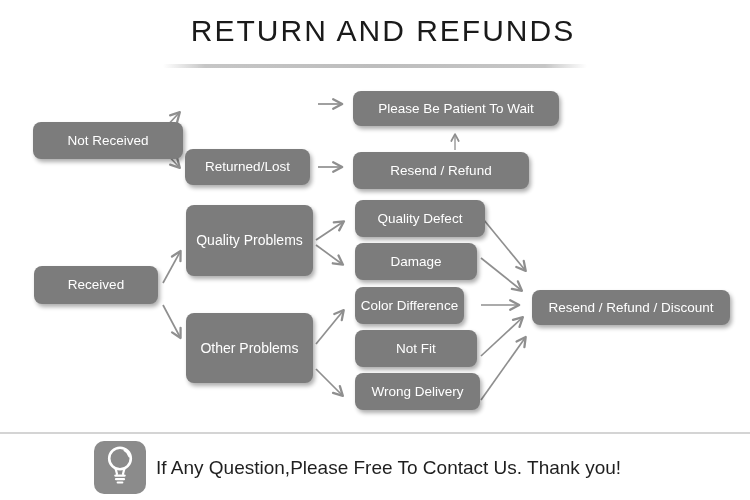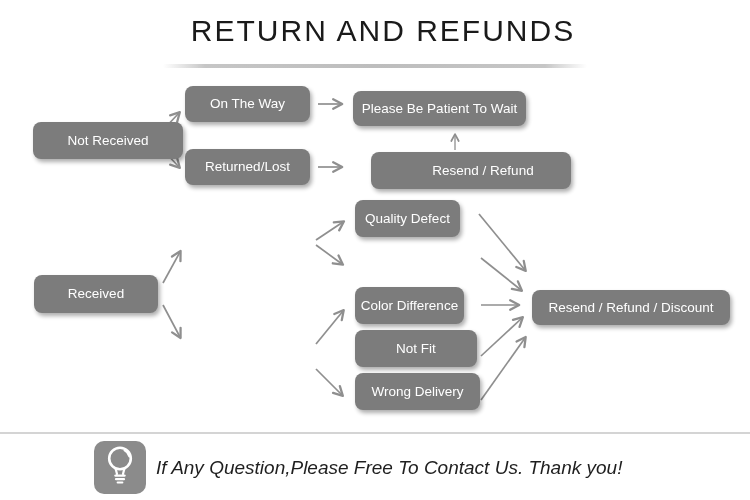--- a/index.html
+++ b/index.html
@@ -19,33 +19,33 @@
   .arrows{position:absolute;left:0;top:0;width:750px;height:500px;pointer-events:none;}
   .node{
     position:absolute;display:flex;align-items:center;justify-content:center;
     background:#7c7c7c;color:#ffffff;border-radius:8px;
     font-size:13.5px;text-align:center;line-height:1.15;
     box-shadow:2px 3px 4px rgba(0,0,0,0.32);
   }
   .n-not-received{left:33px;top:122px;width:150px;height:37px;}
   .n-on-the-way{left:185px;top:86px;width:125px;height:36px;}
   .n-returned-lost{left:185px;top:149px;width:125px;height:36px;text-align:right;}
-  .n-please-wait{left:353px;top:91px;width:173px;height:35px;}
-  .n-resend-refund{left:371px;top:152px;width:176px;height:37px;padding-left:24px;}
-  .n-received{left:34px;top:275px;width:124px;height:38px;text-align:center;}
+  .n-please-wait{left:353px;top:91px;width:206px;height:35px;}
+  .n-resend-refund{left:353px;top:152px;width:176px;height:37px;}
+  .n-received{left:34px;top:266px;width:124px;height:38px;text-align:center;}
   .n-quality-problems{left:186px;top:205px;width:127px;height:71px;font-size:14px;}
   .n-other-problems{left:186px;top:313px;width:127px;height:70px;font-size:14px;}
-  .n-quality-defect{left:355px;top:200px;width:105px;height:37px;}
+  .n-quality-defect{left:355px;top:200px;width:130px;height:37px;}
   .n-damage{left:355px;top:243px;width:122px;height:37px;}
   .n-color-difference{left:355px;top:287px;width:109px;height:37px;}
   .n-not-fit{left:355px;top:330px;width:122px;height:37px;}
   .n-wrong-delivery{left:355px;top:373px;width:125px;height:37px;}
   .n-final{left:532px;top:290px;width:198px;height:35px;text-align:right;}
   .footer-separator{position:absolute;left:0;top:432px;width:750px;height:2px;background:#d4d4d4;}
-  .footer{position:absolute;left:94px;top:441px;height:53px;display:flex;align-items:center;font-style:italic;}
+  .footer{position:absolute;left:94px;top:441px;height:53px;display:flex;align-items:center;}
   .icon-box{
     width:52px;height:53px;border-radius:10px;background:#8b8b8b;flex:0 0 auto;
     display:flex;align-items:center;justify-content:center;
   }
   .footer-text{margin-left:10px;font-size:19px;color:#1f1f1f;white-space:nowrap;}
 </style>
 </head>
 <body>
 
 <div class="canvas">
@@ -73,26 +73,28 @@
       <line x1="316" y1="369" x2="342" y2="395" marker-end="url(#ah)"></line>
       <line x1="479" y1="214" x2="525" y2="270" marker-end="url(#ah)"></line>
       <line x1="481" y1="258" x2="521" y2="290" marker-end="url(#ah)"></line>
       <line x1="481" y1="305" x2="518" y2="305" marker-end="url(#ah)"></line>
       <line x1="481" y1="356" x2="522" y2="318" marker-end="url(#ah)"></line>
       <line x1="481" y1="400" x2="525" y2="338" marker-end="url(#ah)"></line>
     </g>
   </svg>
 
   <div class="node n-not-received">Not Received</div>
-  <div class="node n-on-the-way">On The Way</div>
   <div class="node n-returned-lost">Returned/Lost</div>
   <div class="node n-please-wait">Please Be Patient To Wait</div>
   <div class="node n-resend-refund">Resend / Refund</div>
   <div class="node n-received">Received</div>
+  <div class="node n-quality-problems">Quality Problems</div>
+  <div class="node n-other-problems">Other Problems</div>
   <div class="node n-quality-defect">Quality Defect</div>
+  <div class="node n-damage">Damage</div>
   <div class="node n-color-difference">Color Difference</div>
   <div class="node n-not-fit">Not Fit</div>
   <div class="node n-wrong-delivery">Wrong Delivery</div>
   <div class="node n-final">Resend / Refund / Discount</div>
 
   <div class="footer-separator"></div>
 
   <div class="footer">
     <div class="icon-box">
       <svg width="52" height="53" viewBox="0 0 52 53" fill="none">

